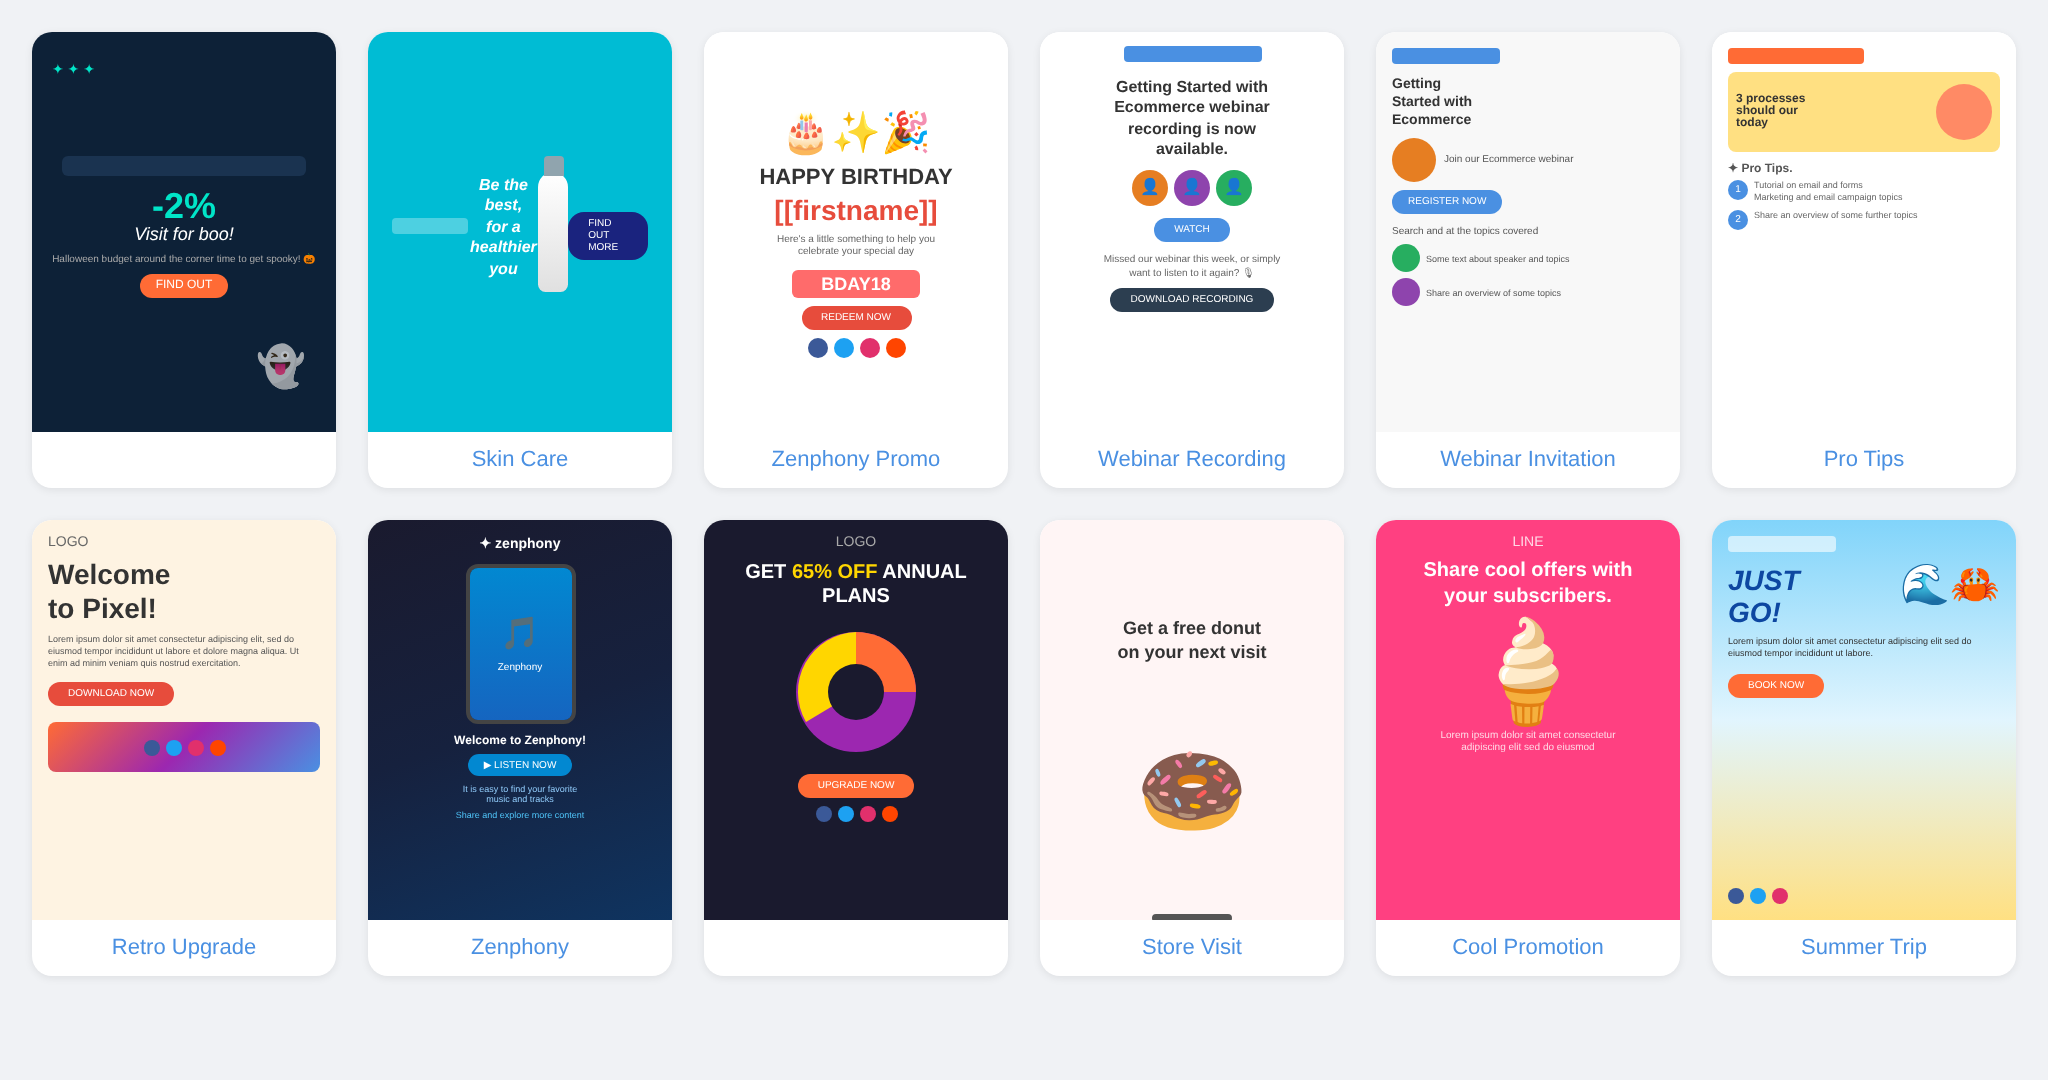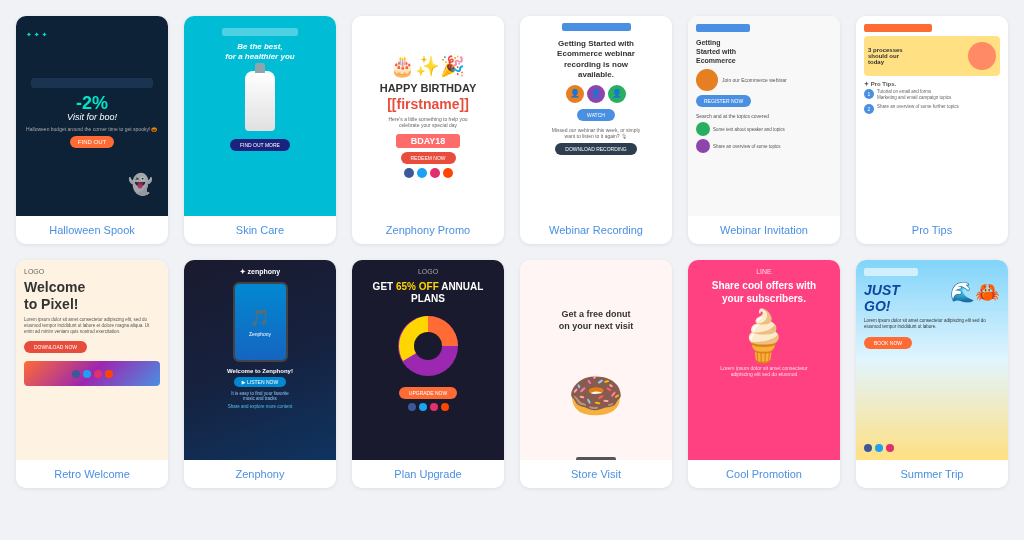--- a/index.html
+++ b/index.html
@@ -92,21 +92,21 @@
       font-size: 7px;
       position: absolute;
       top: 15px;
       left: 10px;
     }
 
     
     .preview-skincare {
       background: #00bcd4;
       display: flex;
-      flex-direction: column;
+      flex-direction: row;
       align-items: center;
       justify-content: flex-start;
       padding: 12px;
     }
     .preview-skincare .sc-logo {
       background: rgba(255,255,255,0.3);
       width: 60%;
       height: 8px;
       border-radius: 2px;
       margin-bottom: 6px;
@@ -695,21 +695,20 @@
   <div class="card">
     <div class="card-preview preview-halloween">
       <div class="logo-bar"></div>
       <div class="discount">-2%</div>
       <div class="subtitle">Visit for boo!</div>
       <div class="small-text">Halloween budget around the corner time to get spooky! 🎃</div>
       <div class="btn">FIND OUT</div>
       <div class="ghost">👻</div>
       <div class="stars">✦ ✦ ✦</div>
     </div>
-    <div class="card-label">Halloween Spook</div>
   </div>
 
   <div class="card">
     <div class="card-preview preview-skincare">
       <div class="sc-logo"></div>
       <div class="sc-title">Be the best,<br>for a healthier you</div>
       <div class="sc-bottle"></div>
       <div class="sc-btn">FIND OUT MORE</div>
     </div>
     <div class="card-label">Skin Care</div>
@@ -797,21 +796,21 @@
       <div class="rt-title">Welcome<br>to Pixel!</div>
       <div class="rt-text">Lorem ipsum dolor sit amet consectetur adipiscing elit, sed do eiusmod tempor incididunt ut labore et dolore magna aliqua. Ut enim ad minim veniam quis nostrud exercitation.</div>
       <div class="rt-btn">DOWNLOAD NOW</div>
       <div class="rt-bottom">
         <div class="rt-social-icon" style="background:#3b5998"></div>
         <div class="rt-social-icon" style="background:#1da1f2"></div>
         <div class="rt-social-icon" style="background:#e1306c"></div>
         <div class="rt-social-icon" style="background:#ff4500"></div>
       </div>
     </div>
-    <div class="card-label">Retro Welcome</div>
+    <div class="card-label">Retro Upgrade</div>
   </div>
 
   <div class="card">
     <div class="card-preview preview-zenphony">
       <div class="zp-logo">✦ zenphony</div>
       <div class="zp-phone-frame">
         <div class="zp-phone-screen">
           <div class="zp-music-note">🎵</div>
           <div style="font-size:5px;color:#fff">Zenphony</div>
         </div>
@@ -835,21 +834,20 @@
         <circle cx="35" cy="35" r="14" fill="#1a1a2e"></circle>
       </svg>
       <div class="pl-btn">UPGRADE NOW</div>
       <div class="pl-social">
         <div class="pl-social-icon" style="background:#3b5998"></div>
         <div class="pl-social-icon" style="background:#1da1f2"></div>
         <div class="pl-social-icon" style="background:#e1306c"></div>
         <div class="pl-social-icon" style="background:#ff4500"></div>
       </div>
     </div>
-    <div class="card-label">Plan Upgrade</div>
   </div>
 
   <div class="card">
     <div class="card-preview preview-store">
       <div class="sv-logo"></div>
       <div class="sv-title">Get a free donut<br>on your next visit</div>
       <div class="sv-donut">🍩</div>
       <div class="sv-phone"></div>
       <div class="sv-btn">FIND OUT MORE</div>
       <div class="sv-text">Save our location</div>

